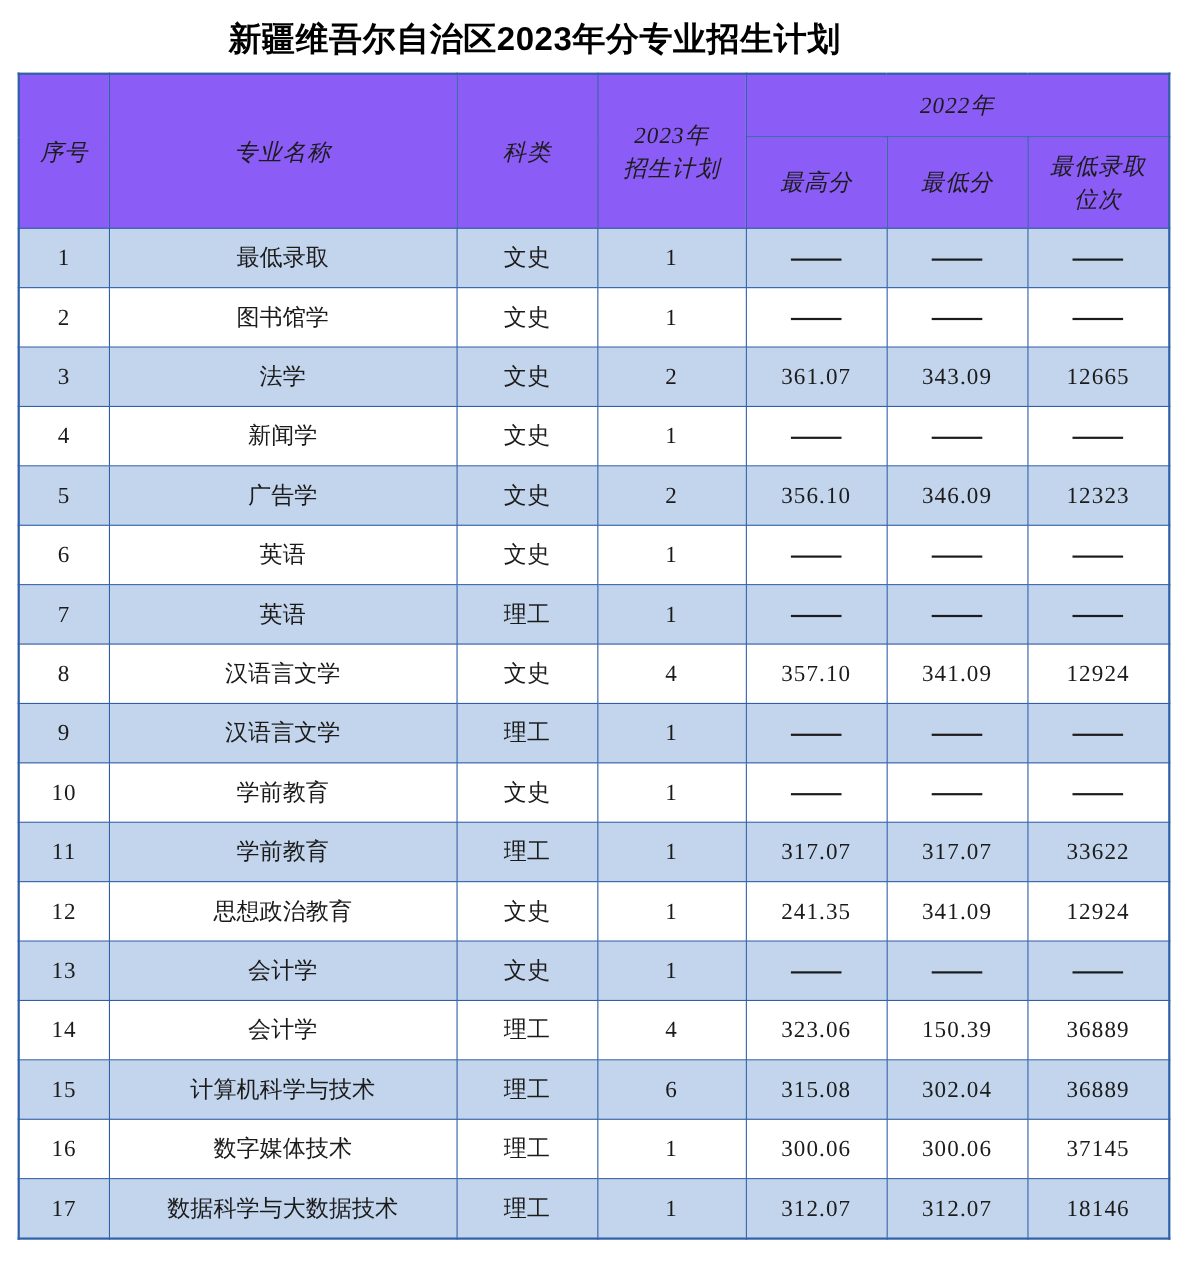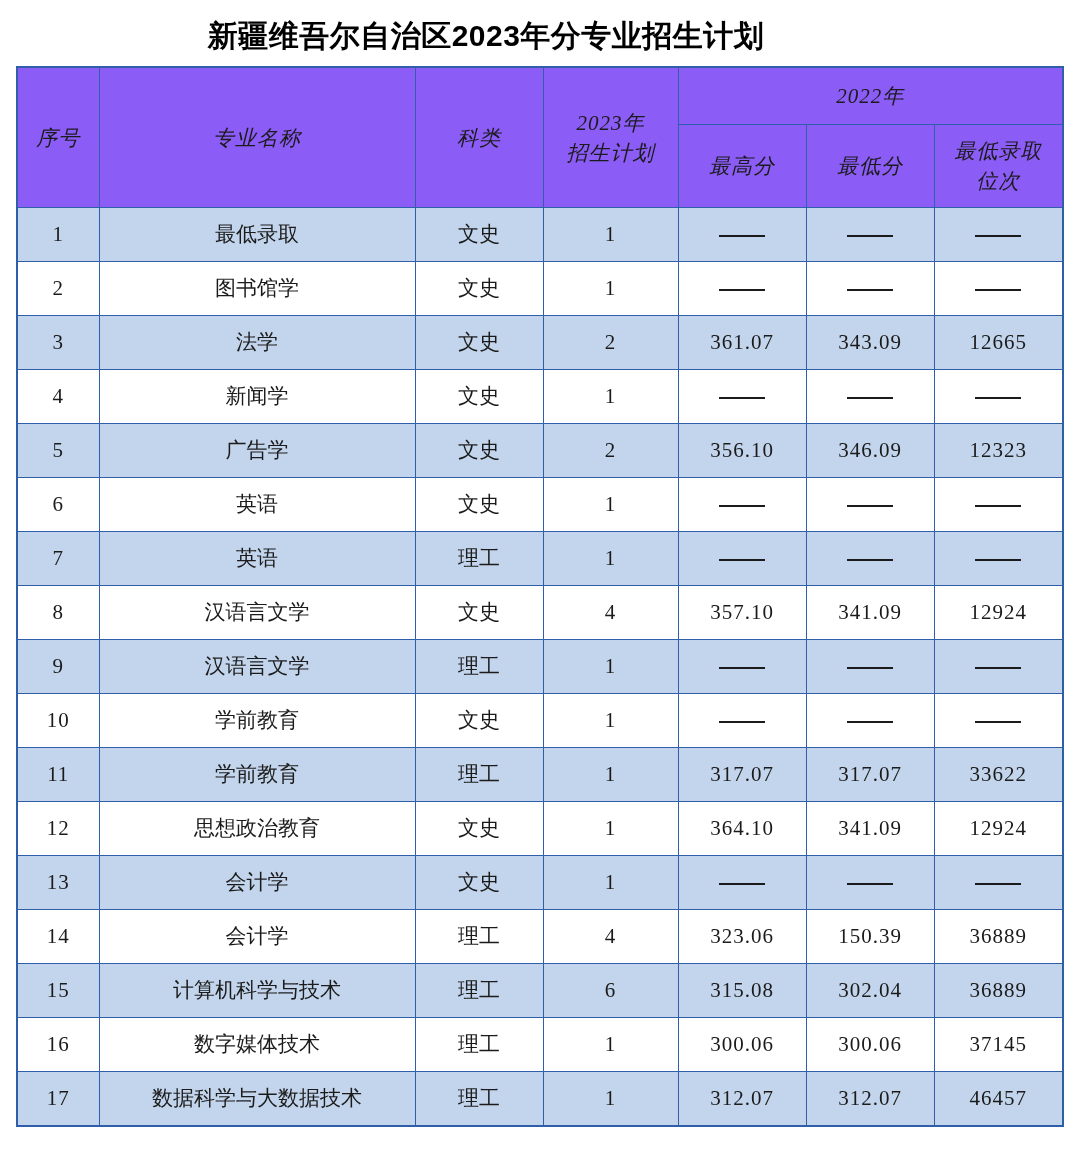--- a/index.html
+++ b/index.html
@@ -238,21 +238,21 @@
             <td class="num">1</td>
             <td class="num">317.07</td>
             <td class="num">317.07</td>
             <td class="num">33622</td>
           </tr>
           <tr class="plain">
             <td class="num">12</td>
             <td class="">思想政治教育</td>
             <td class="">文史</td>
             <td class="num">1</td>
-            <td class="num">364.10</td>
+            <td class="num">241.35</td>
             <td class="num">341.09</td>
             <td class="num">12924</td>
           </tr>
           <tr class="shade">
             <td class="num">13</td>
             <td class="">会计学</td>
             <td class="">文史</td>
             <td class="num">1</td>
             <td class="num"><span class="dash"></span></td>
             <td class="num"><span class="dash"></span></td>
@@ -285,19 +285,19 @@
             <td class="num">300.06</td>
             <td class="num">37145</td>
           </tr>
           <tr class="shade">
             <td class="num">17</td>
             <td class="">数据科学与大数据技术</td>
             <td class="">理工</td>
             <td class="num">1</td>
             <td class="num">312.07</td>
             <td class="num">312.07</td>
-            <td class="num">46457</td>
+            <td class="num">18146</td>
           </tr>
         </tbody>
     </table>
   </div>
 
 </div>
 
 </body></html>

